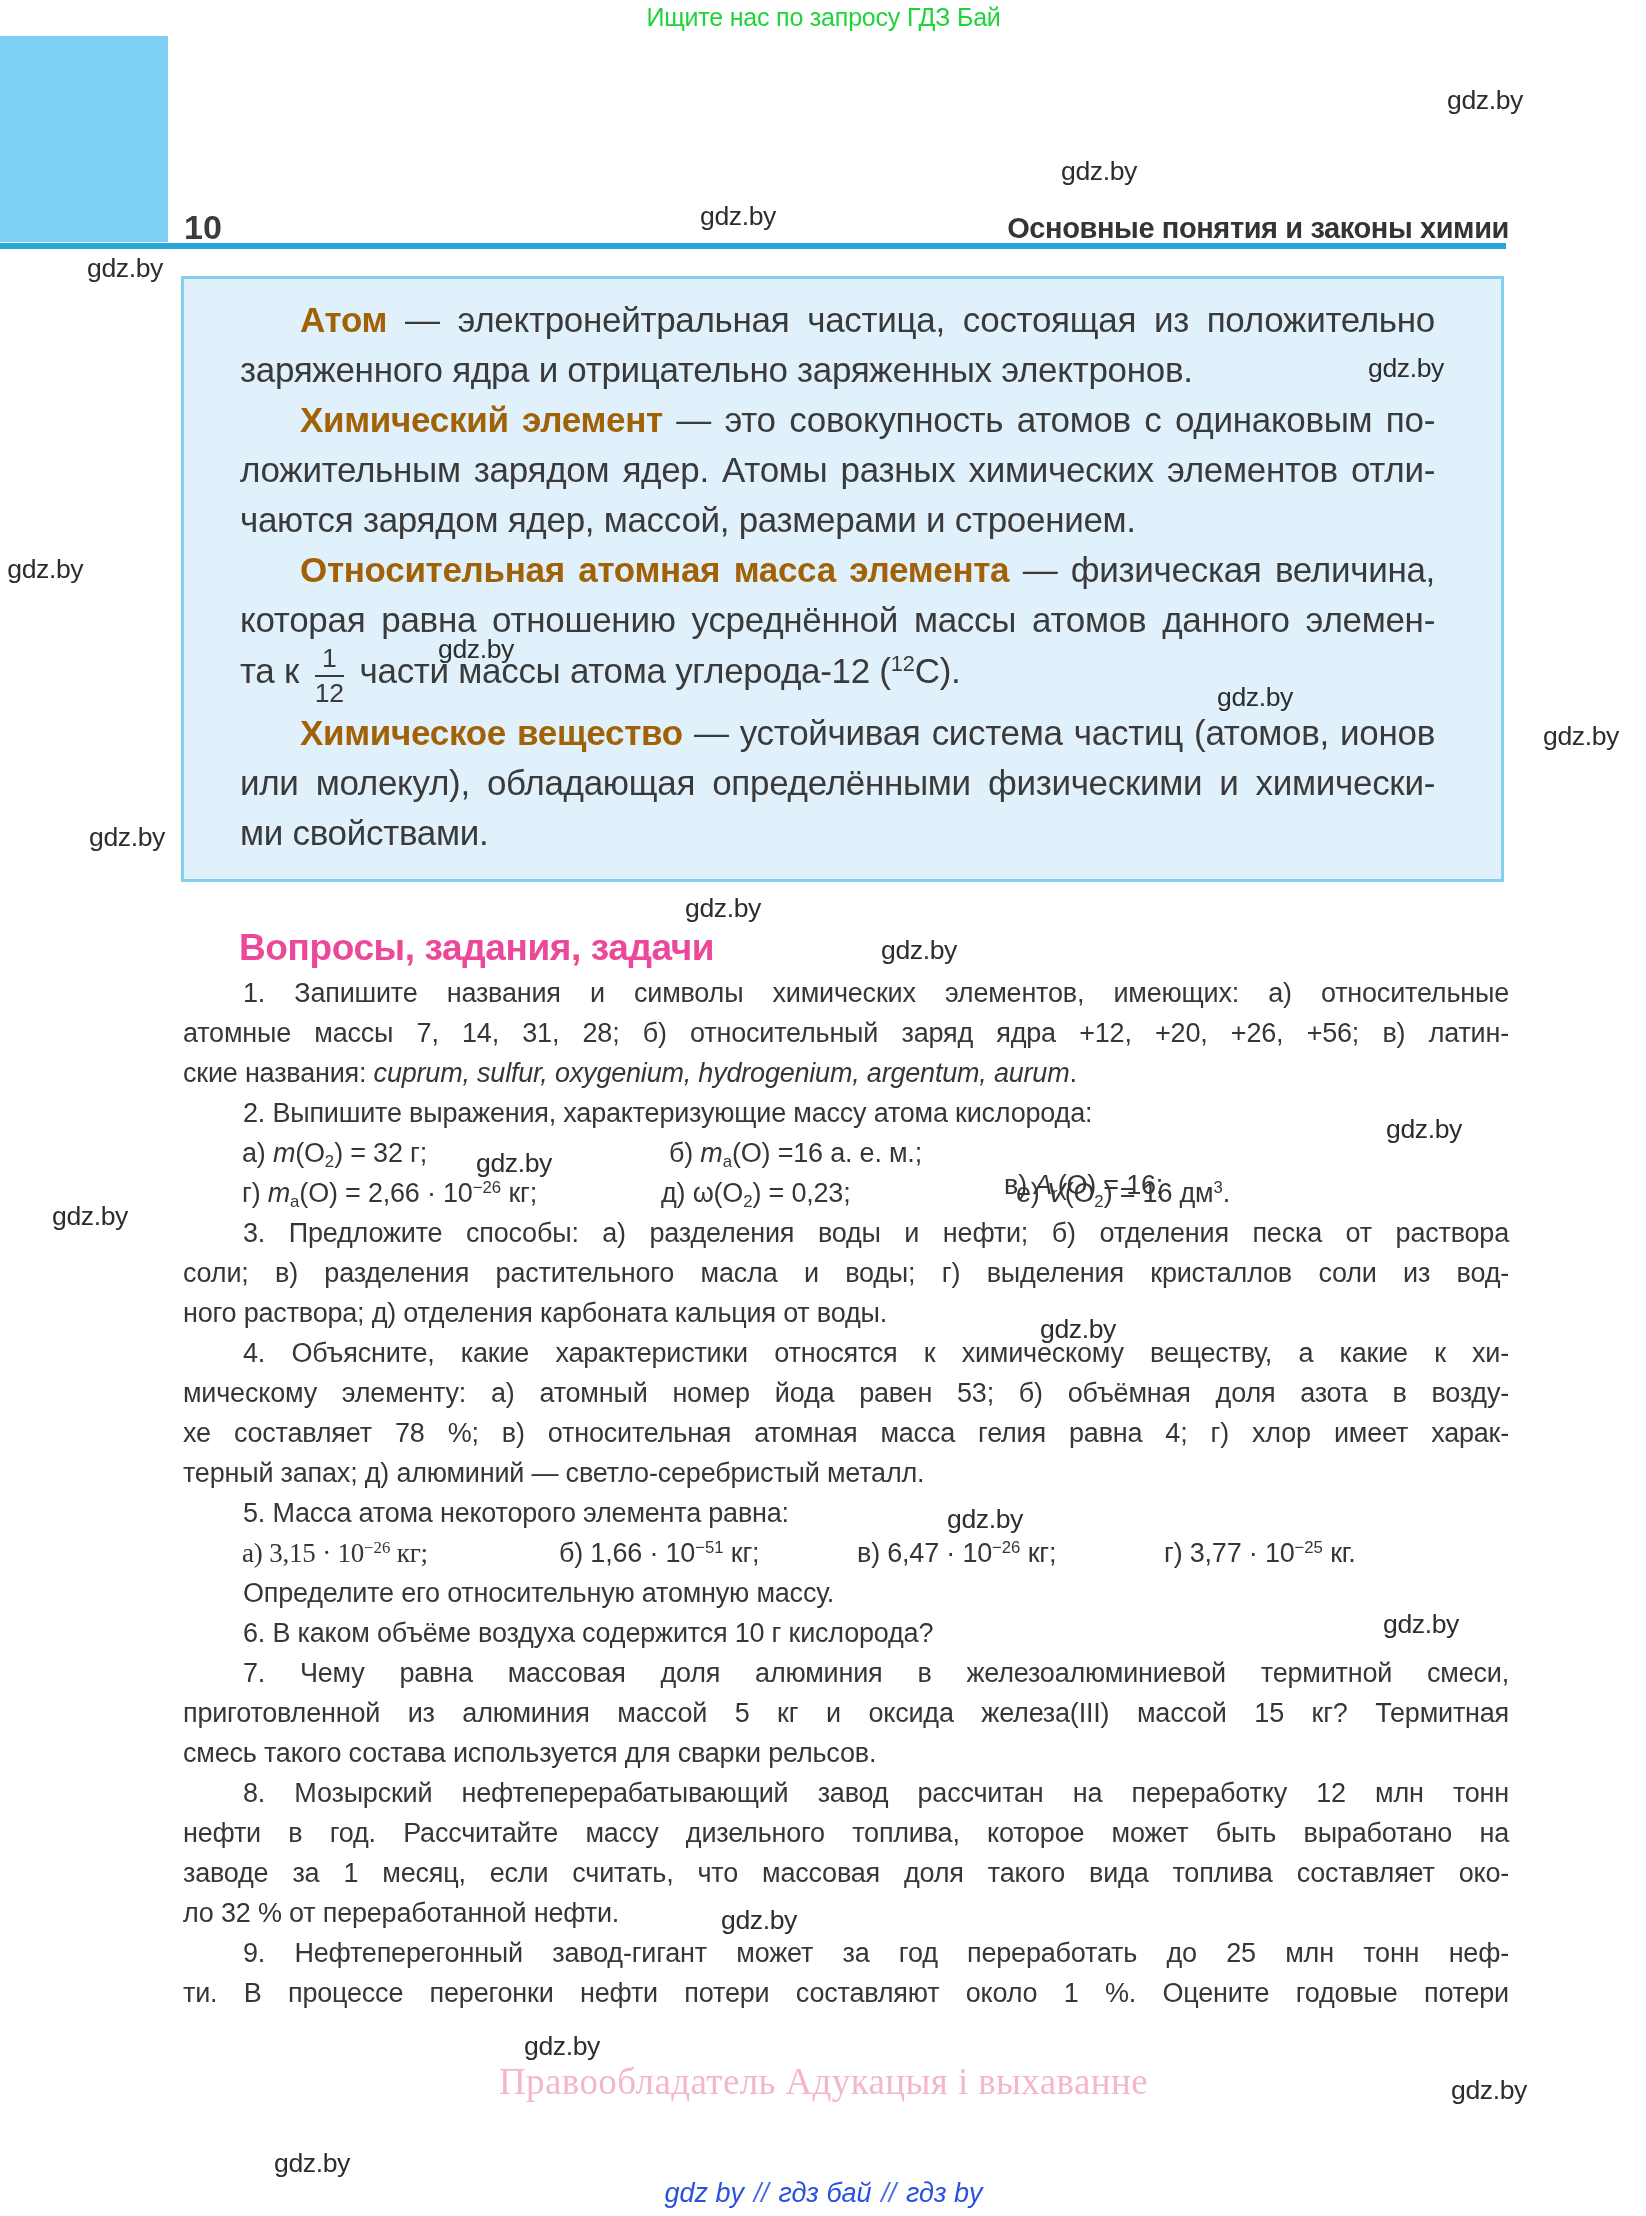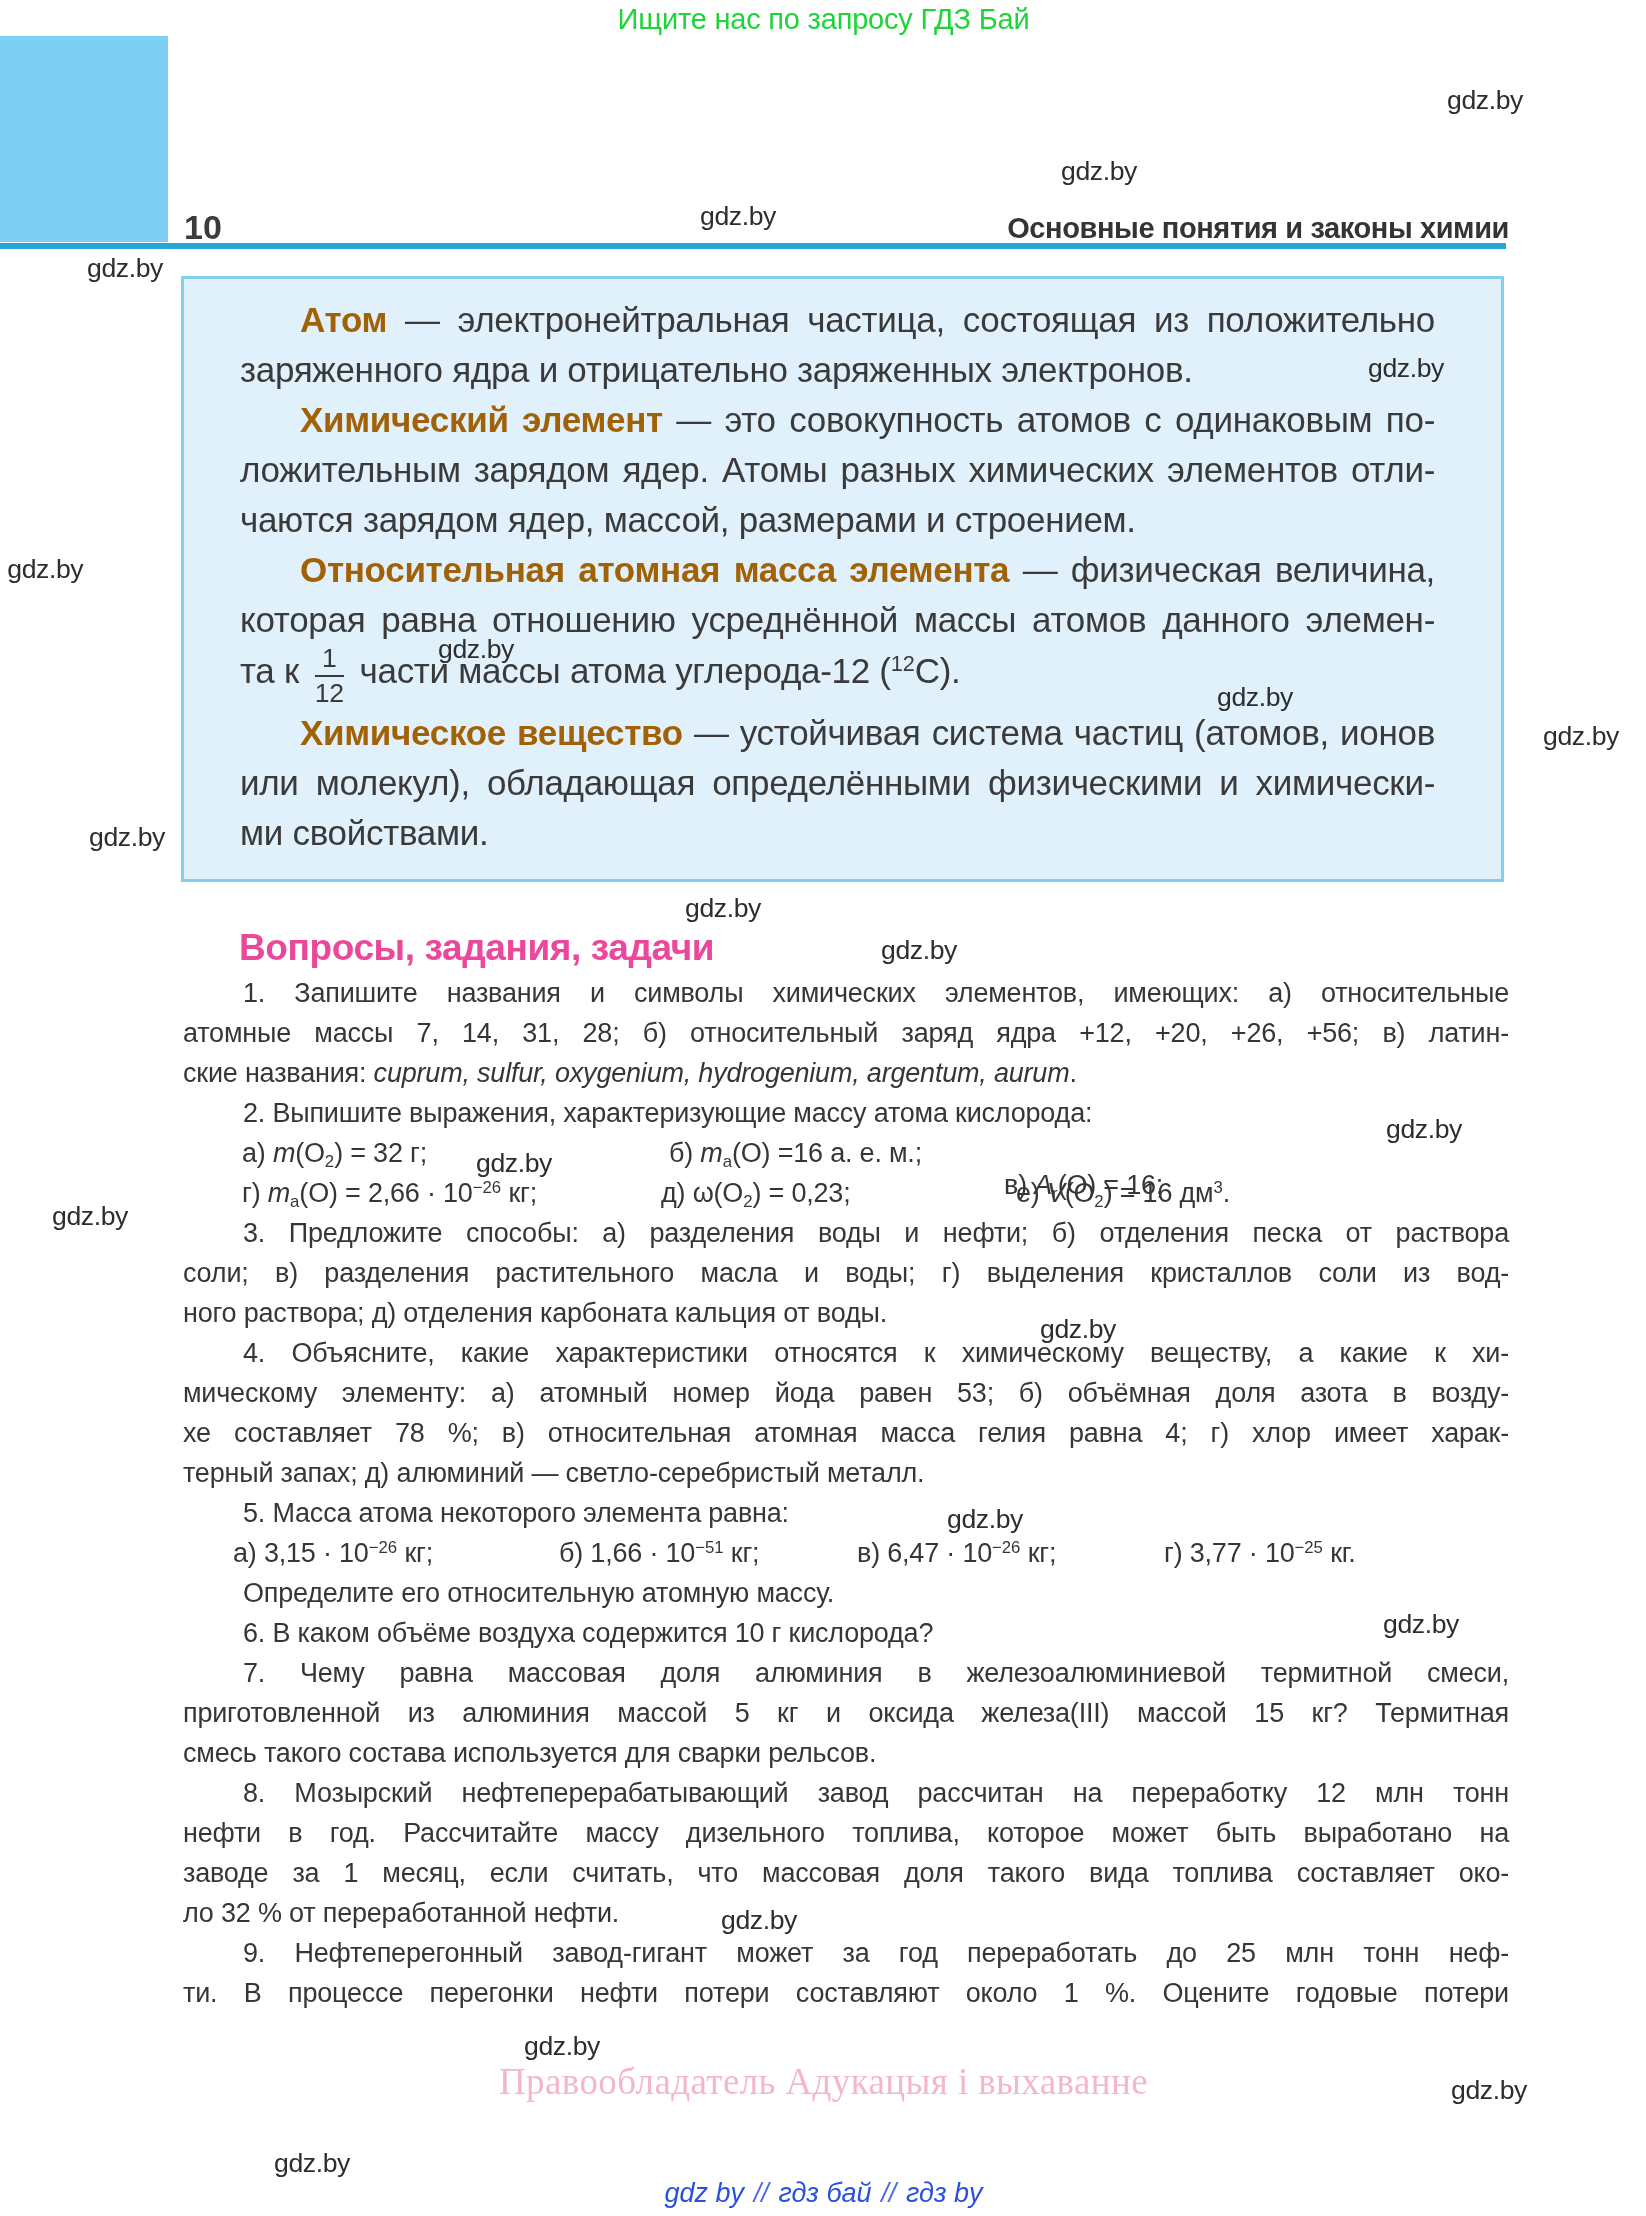--- a/index.html
+++ b/index.html
@@ -1,20 +1,20 @@
 <!DOCTYPE html>
 <html style="font-size:13px"><head>
 <meta charset="utf-8">
 <style>
   html,body{margin:0;padding:0;background:#9b9b9b;}
   .page{position:relative;width:1647px;height:2216px;background:#ffffff;overflow:hidden;
         font-family:"Liberation Sans", sans-serif;color:#363636;}
   
   .banner{position:absolute;left:0;top:3.2px;width:100%;text-align:center;
-          font-size:29px;letter-spacing:-0.2px;color:#1fd438;}
+          font-size:25px;letter-spacing:-0.2px;color:#1fd438;}
   
   .corner{position:absolute;left:0;top:36px;width:168px;height:206px;background:#7dd0f3;}
   .rule{position:absolute;left:0;top:243px;width:1506px;height:5.6px;background:#29a6d8;}
   .pagenum{position:absolute;left:184px;top:208px;font-size:34px;font-weight:700;color:#3c3c3c;}
   .runhead{position:absolute;right:138px;top:212px;font-size:29px;font-weight:700;
            letter-spacing:-0.4px;color:#343434;}
   
   .defbox{position:absolute;left:181px;top:276px;width:1323px;box-sizing:border-box;
           border:3.2px solid #84cfee;background:#e1f1fb;padding:16px 66px 21px 56px;
           font-size:35px;line-height:50px;letter-spacing:-0.3px;color:#3a3a3a;}
@@ -90,21 +90,21 @@
       </div>
       <div class="line ind just"><span>3. Предложите способы: а) разделения воды и нефти; б) отделения песка от раствора</span></div>
       <div class="line just"><span>соли; в) разделения растительного масла и воды; г) выделения кристаллов соли из вод-</span></div>
       <div class="line"><span>ного раствора; д) отделения карбоната кальция от воды.</span></div>
       <div class="line ind just"><span>4. Объясните, какие характеристики относятся к химическому веществу, а какие к хи-</span></div>
       <div class="line just"><span>мическому элементу: а) атомный номер йода равен 53; б) объёмная доля азота в возду-</span></div>
       <div class="line just"><span>хе составляет 78 %; в) относительная атомная масса гелия равна 4; г) хлор имеет харак-</span></div>
       <div class="line"><span>терный запах; д) алюминий — светло-серебристый металл.</span></div>
       <div class="line ind"><span>5. Масса атома некоторого элемента равна:</span></div>
       <div class="line frow">
-        <span class="fcol" style="left: 50px;"><span>а) 3,15 · 10</span><span class="ssup">−26</span><span> кг;</span></span>
+        <span class="fcol" style="left: 59px; font-family: Liberation Serif, serif;"><span>а) 3,15 · 10</span><span class="ssup">−26</span><span> кг;</span></span>
         <span class="fcol" style="left: 376px;"><span>б) 1,66 · 10</span><span class="ssup">−51</span><span> кг;</span></span>
         <span class="fcol" style="left: 674px;"><span>в) 6,47 · 10</span><span class="ssup">−26</span><span> кг;</span></span>
         <span class="fcol" style="left: 981px;"><span>г) 3,77 · 10</span><span class="ssup">−25</span><span> кг.</span></span>
       </div>
       <div class="line ind"><span>Определите его относительную атомную массу.</span></div>
       <div class="line ind"><span>6. В каком объёме воздуха содержится 10 г кислорода?</span></div>
       <div class="line ind just"><span>7. Чему равна массовая доля алюминия в железоалюминиевой термитной смеси,</span></div>
       <div class="line just"><span>приготовленной из алюминия массой 5 кг и оксида железа(III) массой 15 кг? Термитная</span></div>
       <div class="line"><span>смесь такого состава используется для сварки рельсов.</span></div>
       <div class="line ind just"><span>8. Мозырский нефтеперерабатывающий завод рассчитан на переработку 12 млн тонн</span></div>

